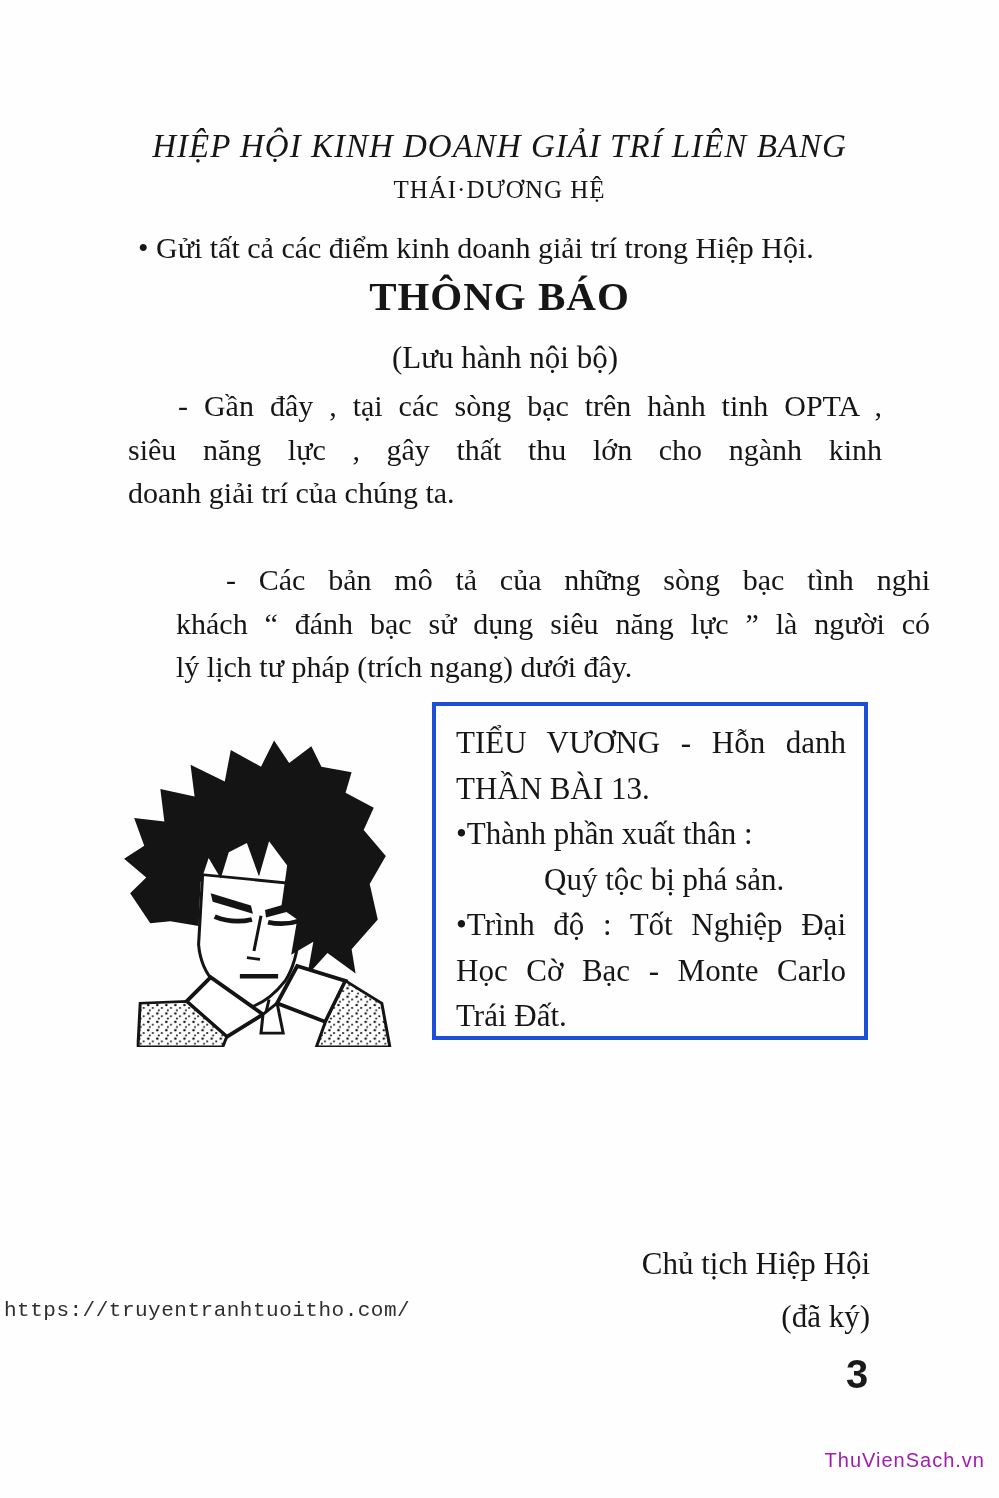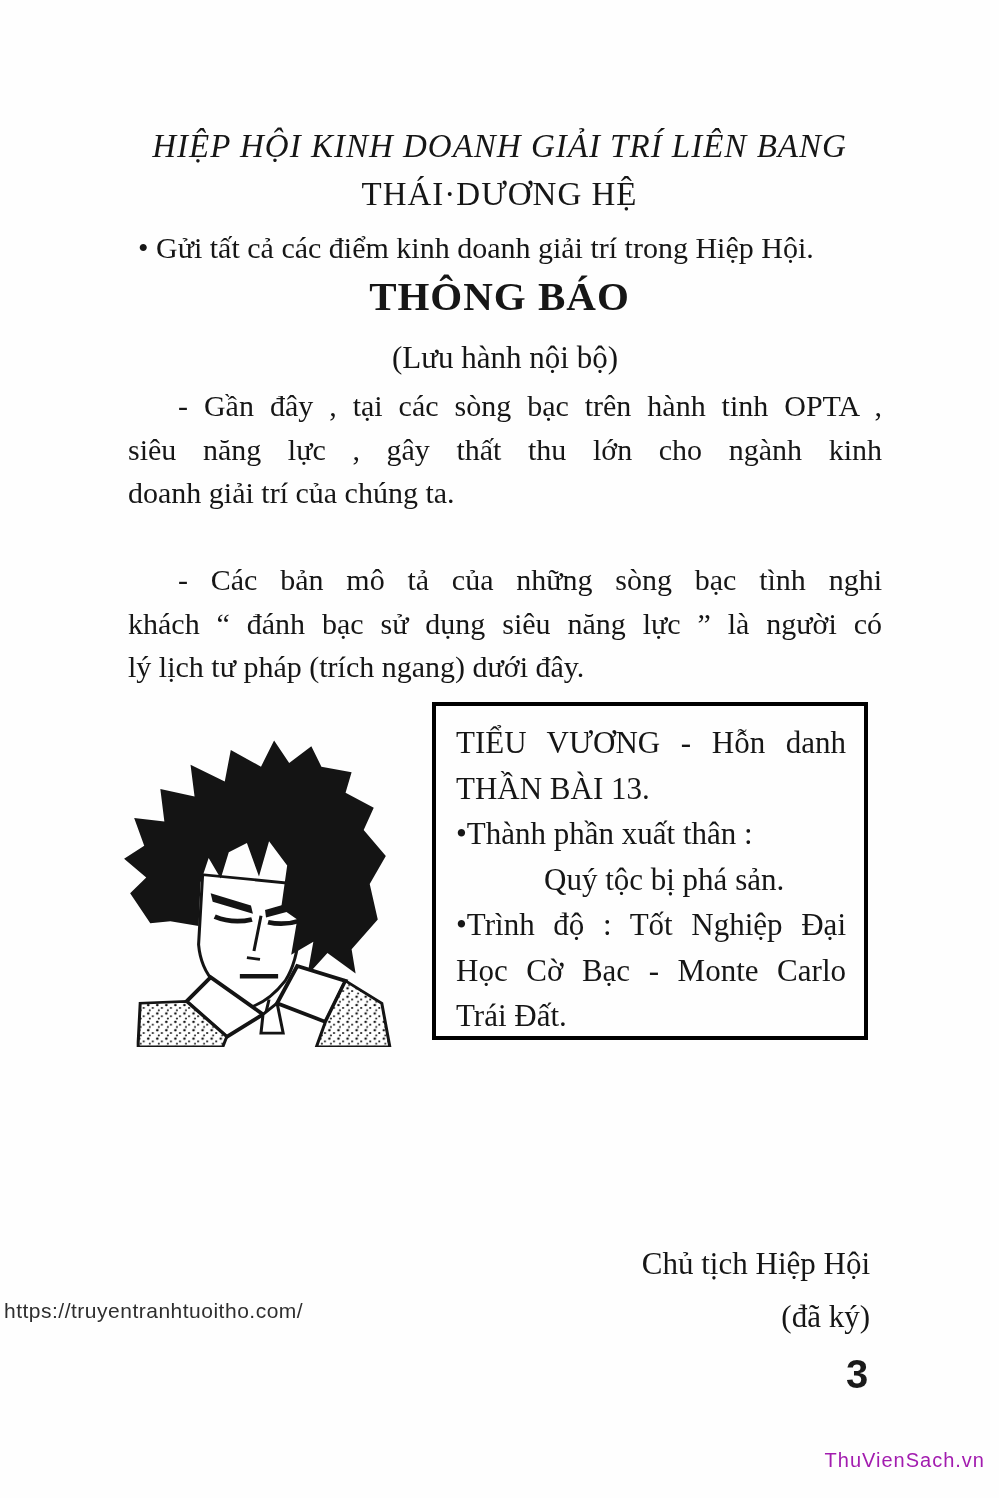--- a/index.html
+++ b/index.html
@@ -8,45 +8,45 @@
     width:999px;height:1498px;
     margin:0 auto;
     background:#fefefe;
     font-family:"Liberation Serif", serif;
     color:#161616;
     overflow:hidden;
   }
   .abs{position:absolute;}
   .center{text-align:center;}
   .title1{top:128px;left:0;width:999px;font-size:33px;letter-spacing:1px;font-style:italic;}
-  .title2{top:176px;left:0;width:999px;font-size:33px;letter-spacing:1px;}
+  .title2{top:176px;left:0;width:999px;font-size:25px;letter-spacing:1px;}
   .recipient{top:231px;left:138px;width:760px;font-size:30px;white-space:nowrap;}
   .notice{top:272px;left:0;width:999px;font-size:41px;font-weight:700;letter-spacing:1px;}
   .circulation{top:340px;left:128px;width:754px;text-align:center;font-size:31px;}
   .para{left:128px;width:754px;font-size:30px;line-height:43.5px;}
   .p1{top:384px;}
-  .p2{top:558px;}
+  .p2{top:558px;margin-left:48px;}
   .p3{top:1055px;}
   .jline{text-align:justify;text-align-last:justify;}
   .lline{text-align:left;}
   .indent{text-indent:50px;}
   .portrait{top:735px;left:110px;width:302px;height:312px;}
   .profile-box{
     top:702px;left:432px;width:436px;height:338px;
-    border:4px solid #000000;box-sizing:border-box;
+    border:4px solid #1d4ed8;box-sizing:border-box;
     padding:14px 18px 0 20px;
     font-size:31px;line-height:45.5px;
   }
   .box-indent{padding-left:88px;}
   .sign{left:470px;width:400px;text-align:right;font-size:31px;}
   .sign1{top:1246px;}
   .sign2{top:1299px;}
   .source-url{
     top:1299px;left:4px;
-    font-family:Liberation Sans, sans-serif;
+    font-family:Liberation Mono, monospace;
     font-size:21px;color:#2e2e2e;letter-spacing:0.5px;
   }
   .page-number{
     top:1352px;left:846px;
     font-family:"Liberation Sans", sans-serif;
     font-size:40px;font-weight:700;color:#1a1a1a;
   }
   .watermark{
     top:1449px;left:733px;width:252px;text-align:right;
     font-family:"Liberation Sans", sans-serif;

